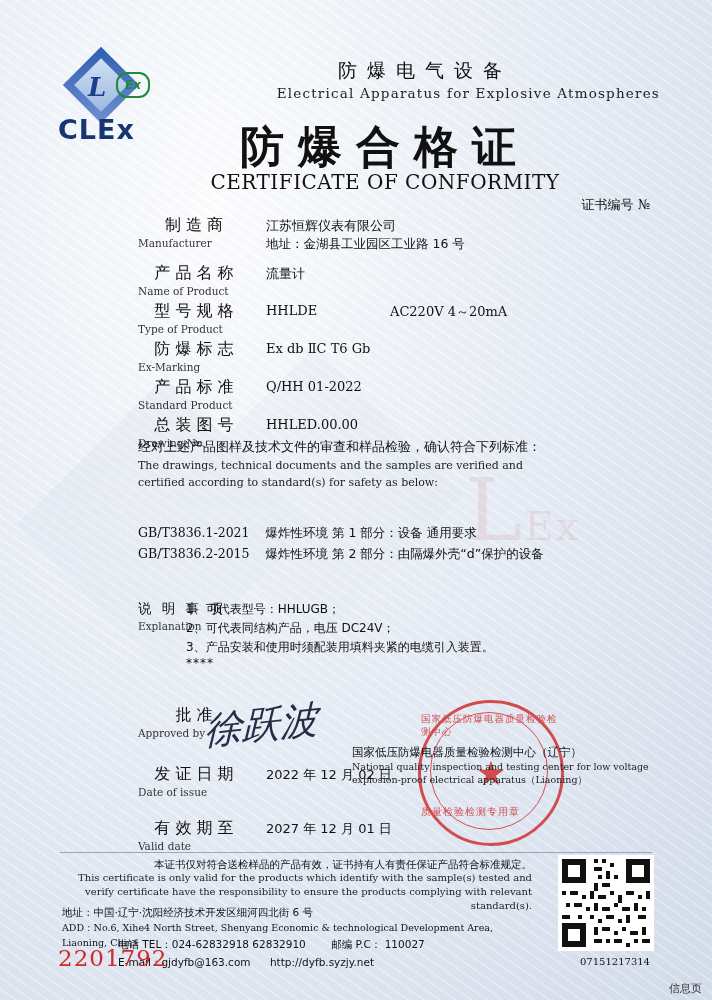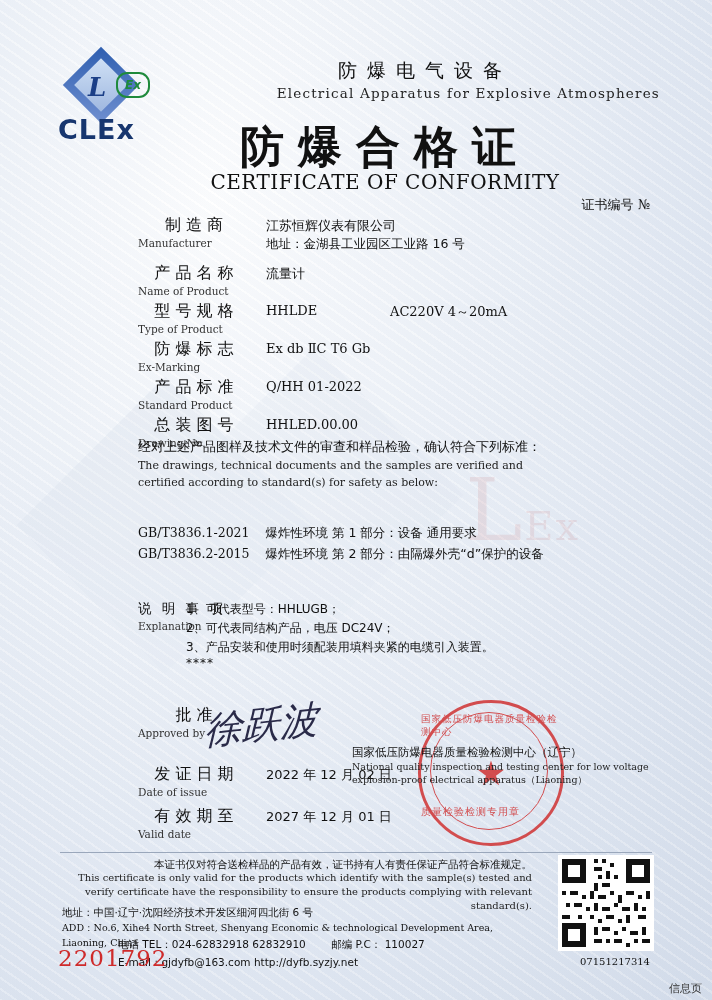--- a/index.html
+++ b/index.html
@@ -350,21 +350,21 @@
         <span class="en">Approved by</span>
       </div>
     </div>
     <div class="row" style="margin-top:21px">
       <div class="lab">
         <span class="cn">发 证 日 期</span>
         <span class="en">Date of issue</span>
       </div>
       <div class="val">2022 年 12 月 02 日</div>
     </div>
-    <div class="row" style="margin-top:4px">
+    <div class="row" style="margin-top:16px">
       <div class="lab">
         <span class="cn">有 效 期 至</span>
         <span class="en">Valid date</span>
       </div>
       <div class="val">2027 年 12 月 01 日</div>
     </div>
   </div>
 
   <div class="sign">徐跃波</div>
 
@@ -390,21 +390,21 @@
   <div class="addr">
     <div>地址：中国·辽宁·沈阳经济技术开发区细河四北街 6 号</div>
     <div class="en">ADD：No.6, Xihe4 North Street, Shenyang Economic &amp; technological Development Area, Liaoning, China</div>
   </div>
   <div class="tel-row">
     <span>电话 TEL：024-62832918 62832910</span>
     <span style="margin-left:22px">邮编 P.C： 110027</span>
   </div>
   <div class="mail-row">
     <span>E-mail：gjdyfb@163.com</span>
-    <span style="">http://dyfb.syzjy.net</span>
+    <span style="margin-left:16px">http://dyfb.syzjy.net</span>
   </div>
   <div class="serial">2201792</div>
   <div class="qrnum">07151217314</div>
   <div class="pageinfo">信息页</div>
 
   <div class="qr">
     <svg width="96" height="96" viewBox="0 0 24 24">
       <rect width="24" height="24" fill="#ffffff"></rect>
       <g fill="#111111">
         <rect x="1" y="1" width="6" height="6"></rect>

